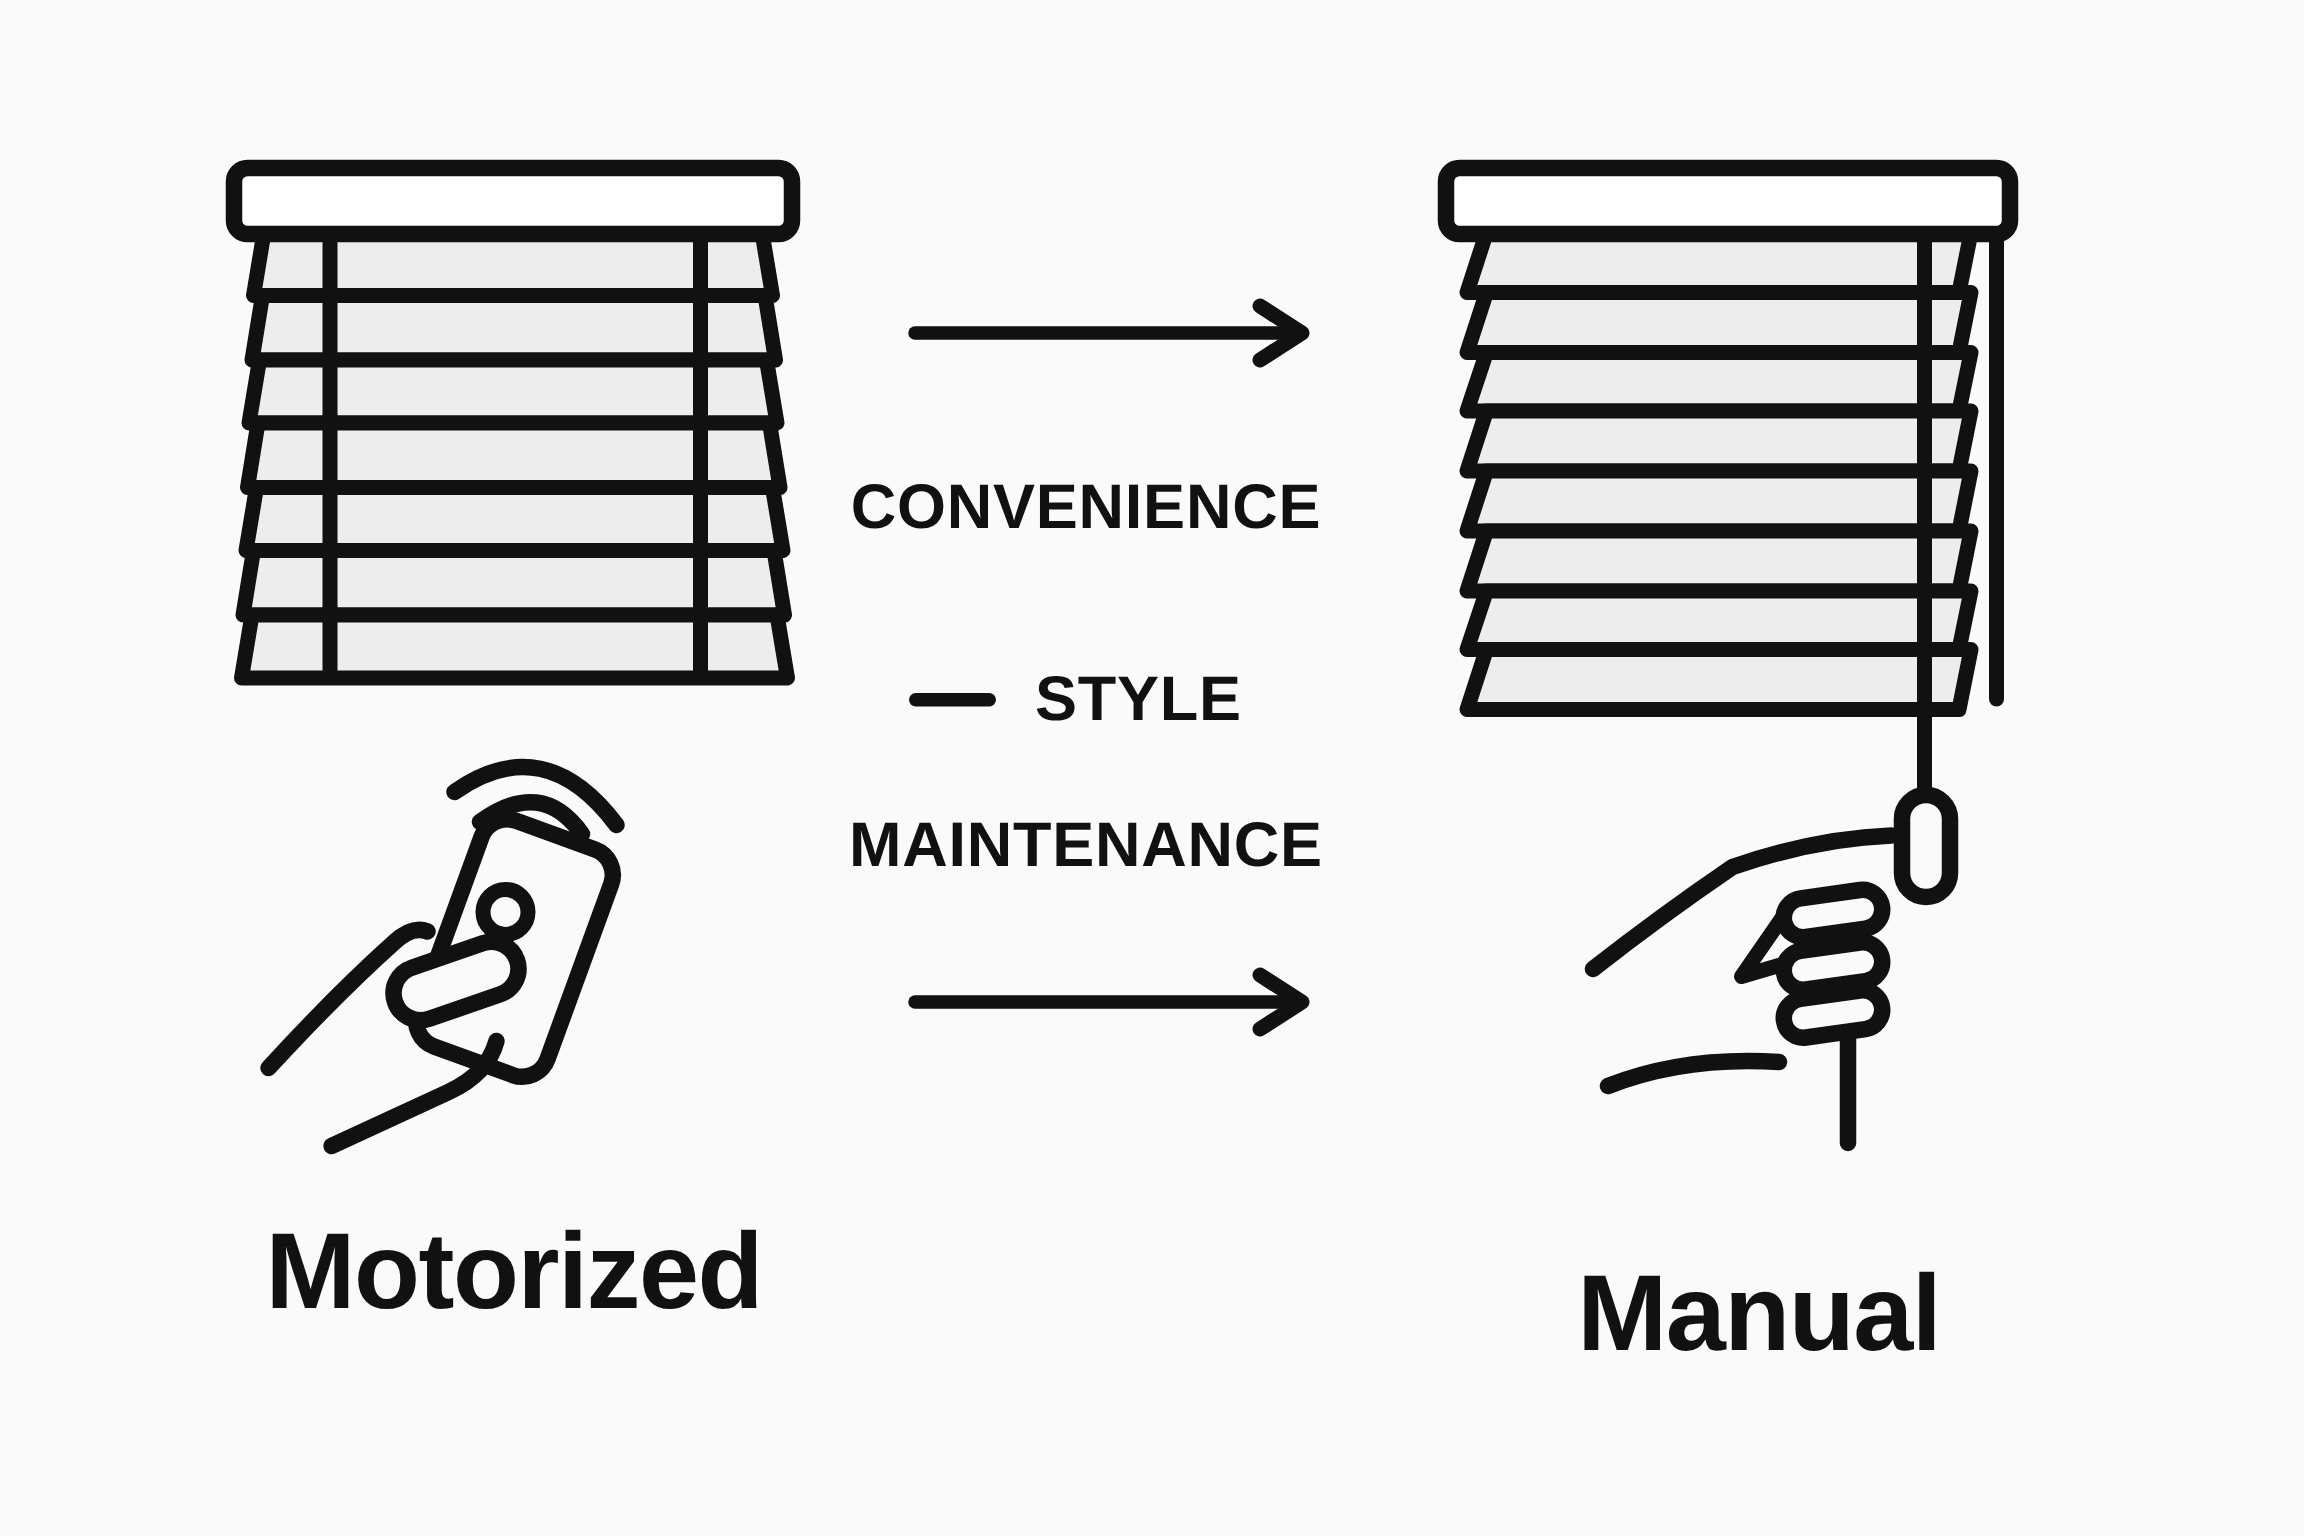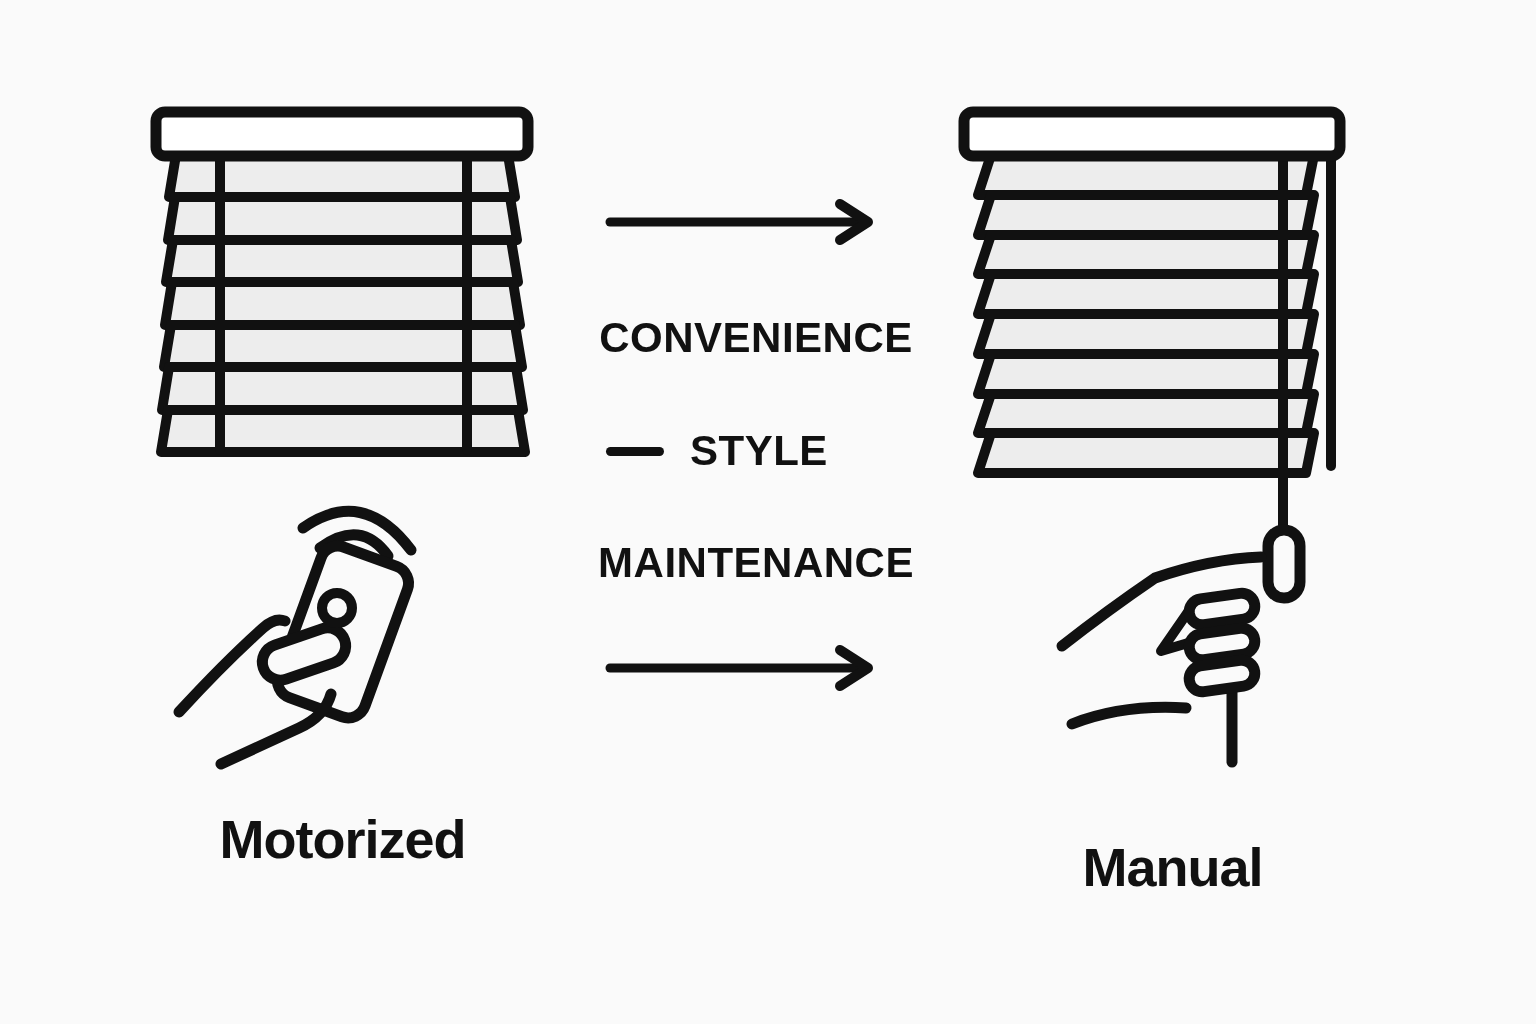--- a/index.html
+++ b/index.html
@@ -19,32 +19,32 @@
   }
   .abs{position:absolute;}
   svg{display:block;overflow:visible;}
   .factor{
     font-weight:700;
     font-size:42px;
     letter-spacing:0.5px;
     text-align:center;
     line-height:1;
   }
-  .factor-block{left:560px;width:392px;}
+  .factor-block{left:528px;width:392px;}
   .style-row{
-    left:606px;top:430px;
+    left:606px;top:445px;
     display:flex;align-items:center;gap:26px;
   }
   .dash{
     width:58px;height:9px;border-radius:5px;
     background:var(--ink);
   }
   .big-label{
     font-weight:700;
-    font-size:54px;
+    font-size:72px;
     letter-spacing:-1px;
     text-align:center;
     line-height:1;
   }
   .stroke{fill:none;stroke:var(--ink);stroke-linecap:round;stroke-linejoin:round;}
 </style>
 </head>
 <body>
 
 <svg class="abs" style="left:150px;top:106px" width="384" height="352" viewBox="0 0 384 352">

